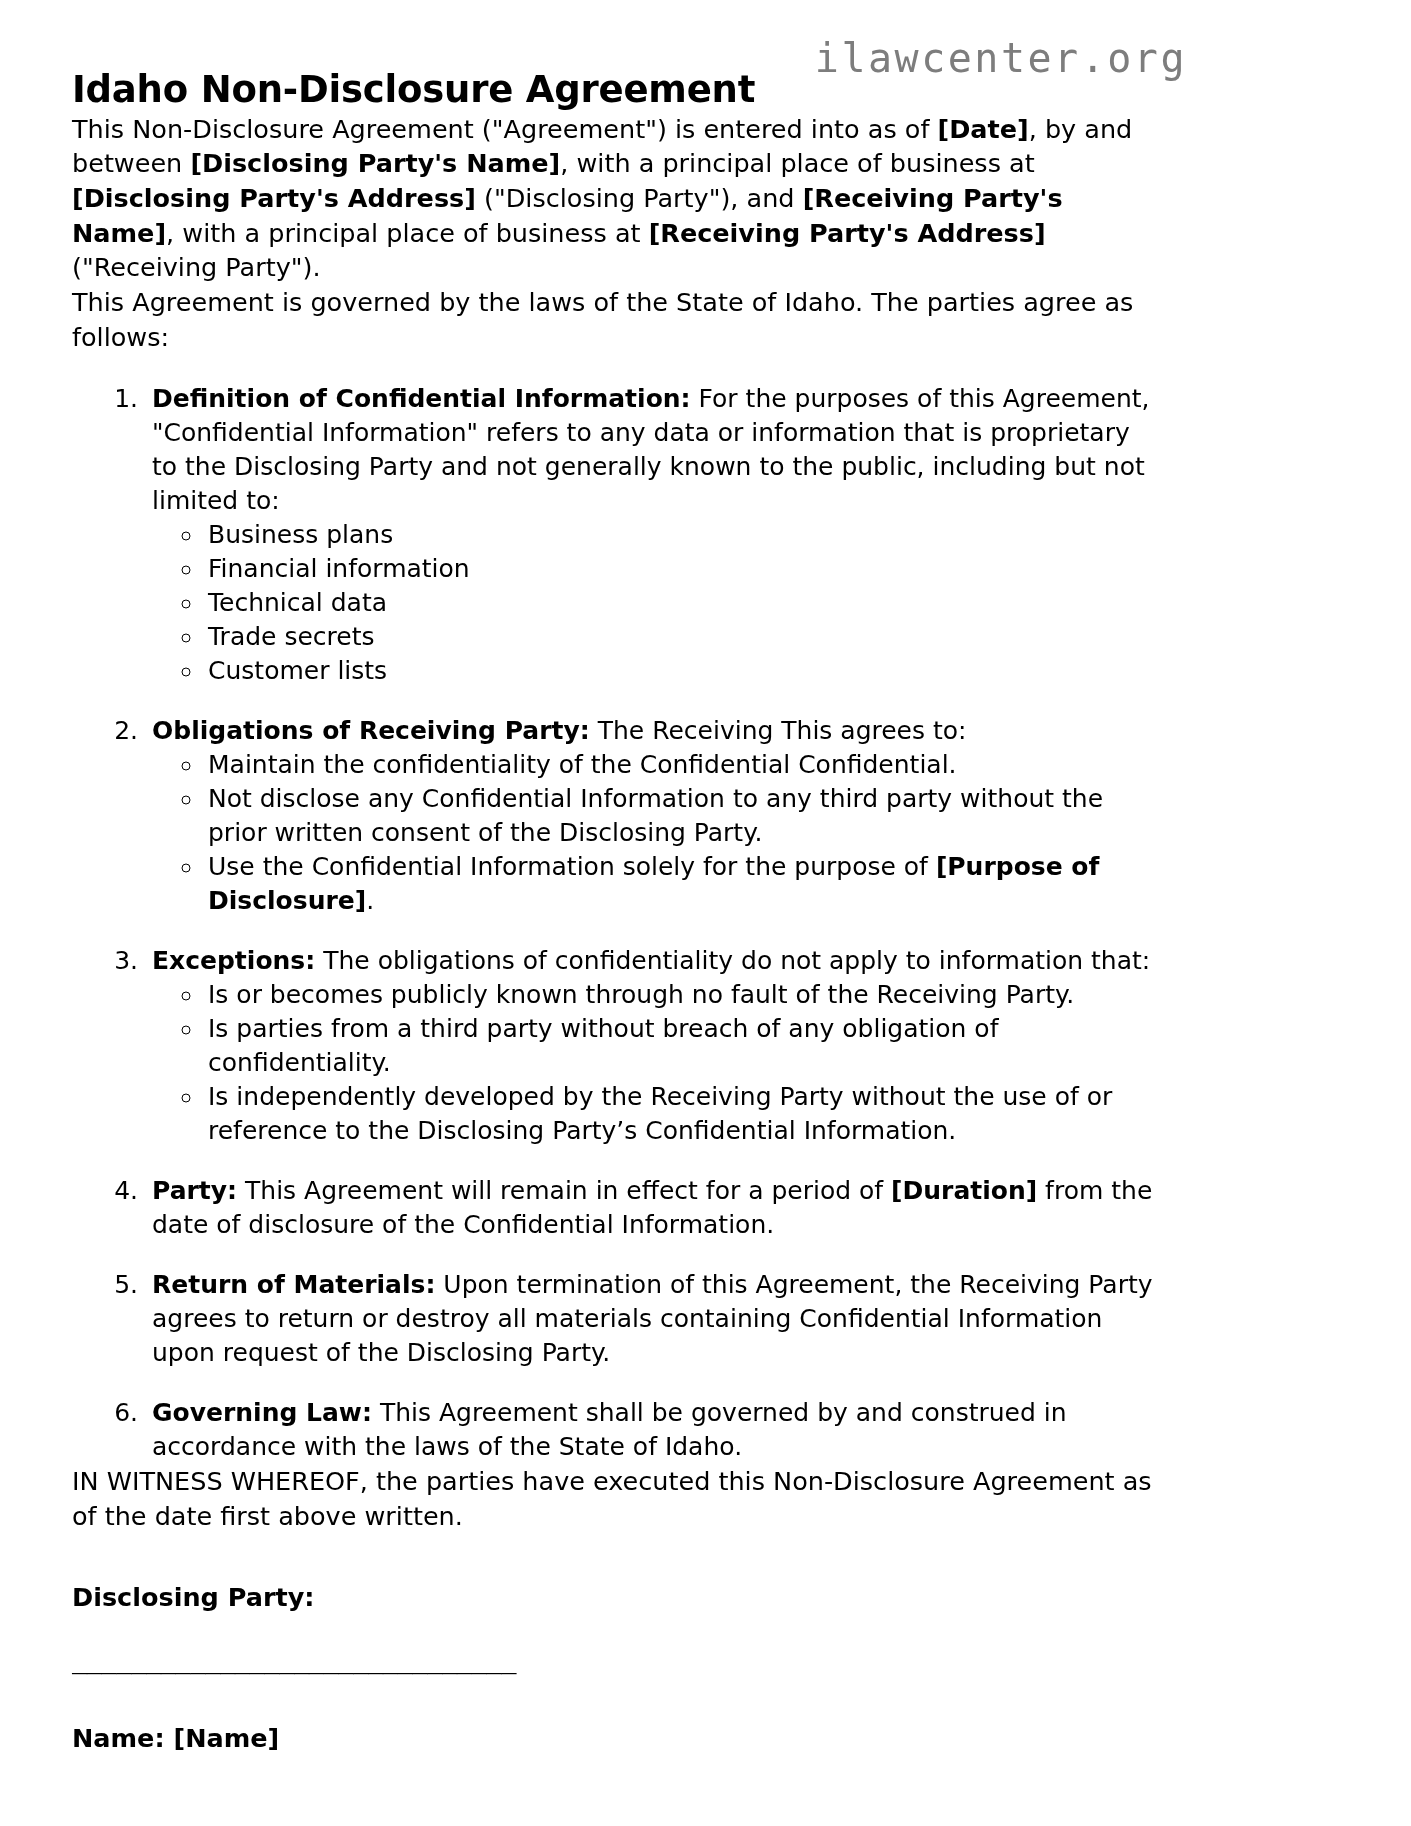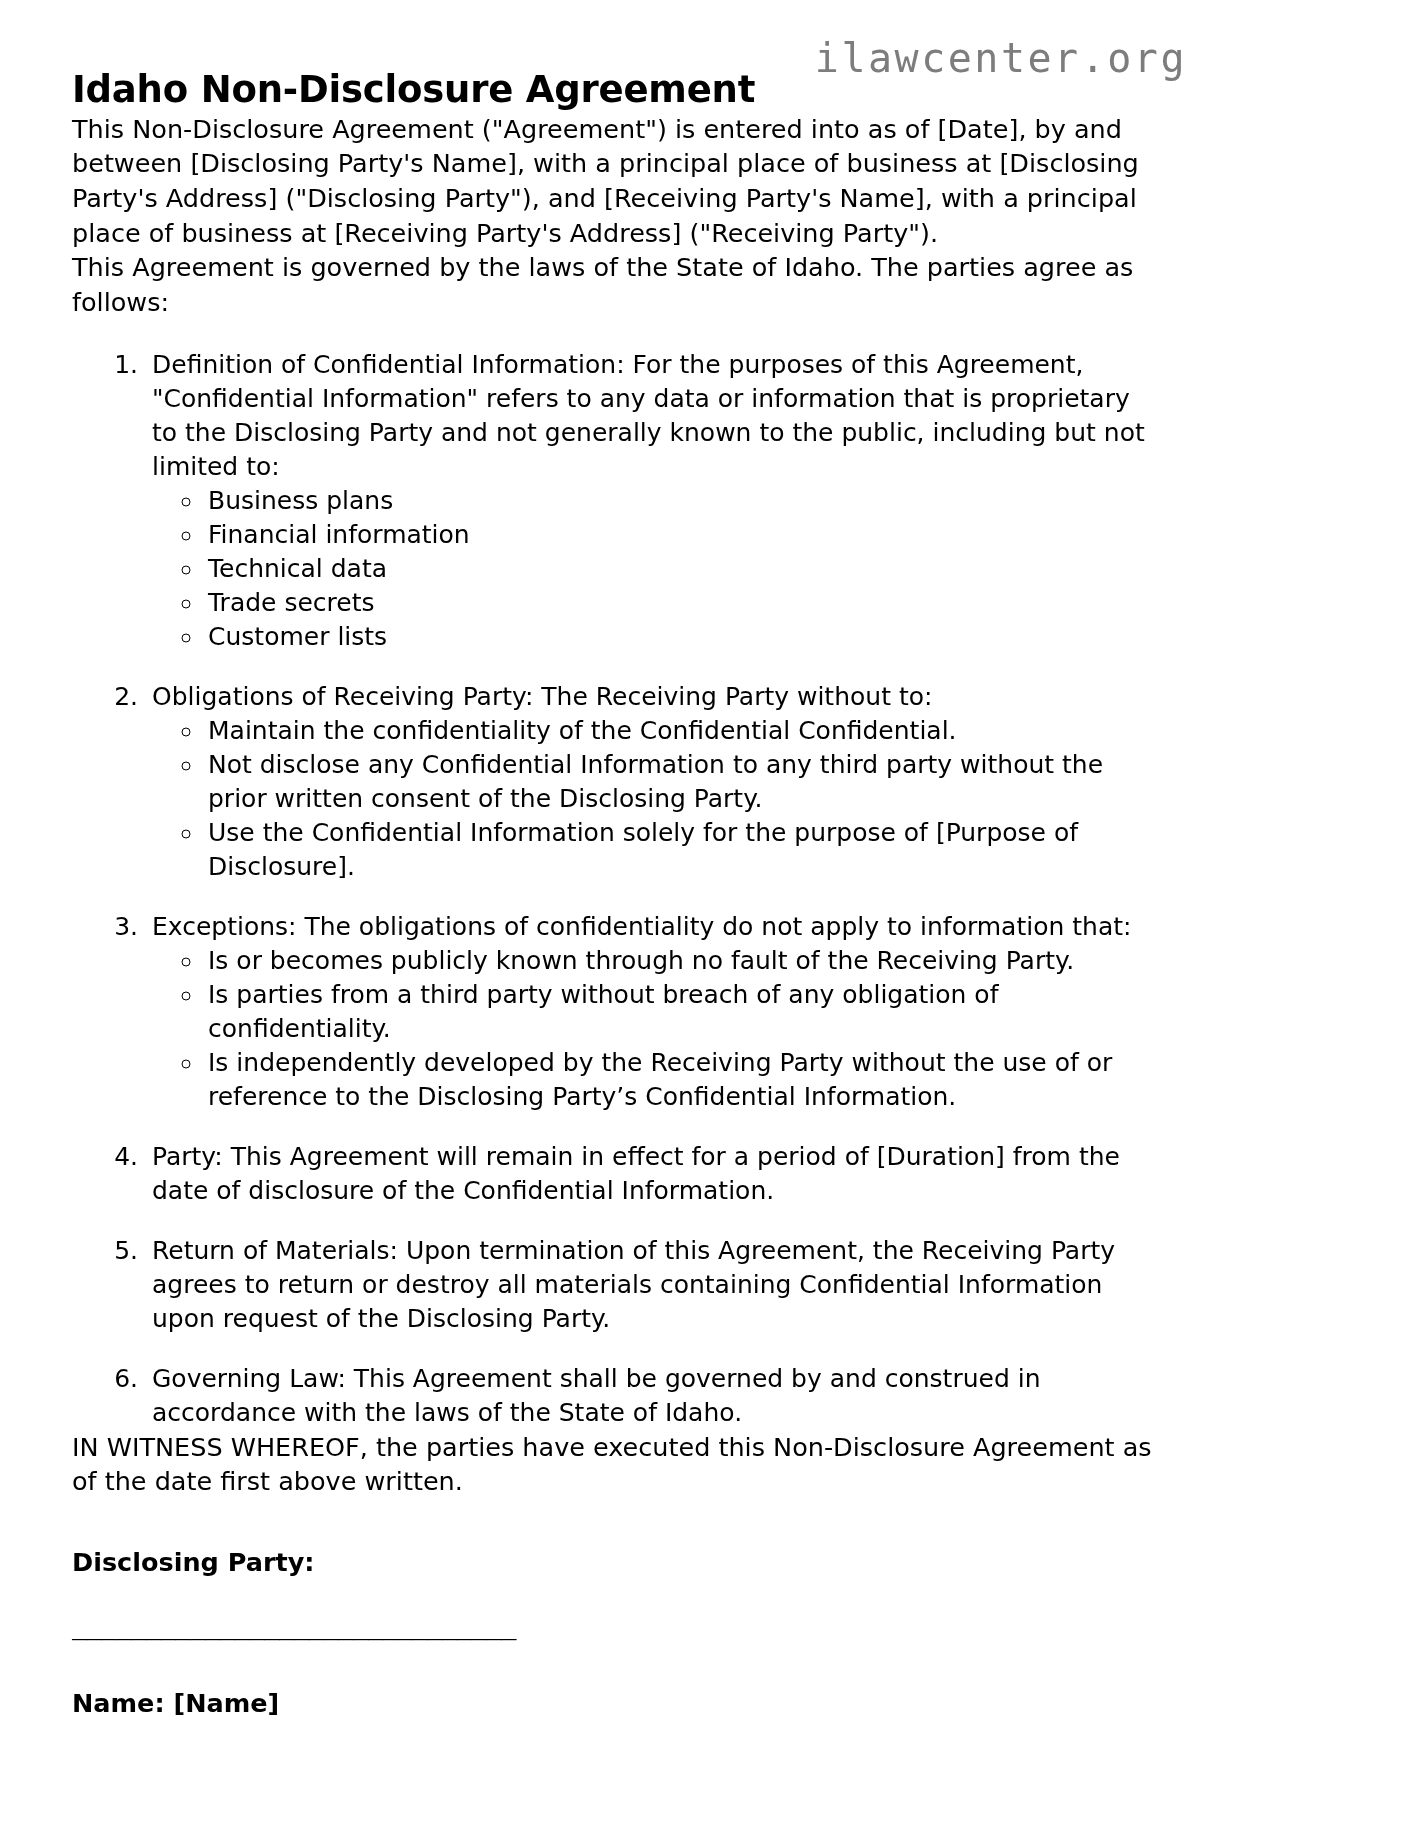--- a/index.html
+++ b/index.html
@@ -83,21 +83,21 @@
     letter-spacing: -0.5px;
     white-space: nowrap;
     font-family: Liberation Mono, monospace;
   }
   .sig-name {
     margin: 38px 0 0 0;
     font-size: 25.5px;
     font-weight: bold;
     line-height: 1.36;
   }
-  b { font-weight: normal; text-align: center; }
+  b { font-weight: bold; text-align: center; }
 </style>
 </head>
 <body>
 
 <div class="page">
 
   <div class="watermark">ilawcenter.org</div>
 
   <h1 class="doc-title">Idaho Non-Disclosure Agreement</h1>
 
@@ -106,21 +106,21 @@
   <p class="para para-2"><span>This Agreement is governed by the laws of the State of Idaho. The parties agree as follows:</span></p>
 
   <ol class="main-list">
       <li><b>Definition of Confidential Information:</b><span> For the purposes of this Agreement, "Confidential Information" refers to any data or information that is proprietary to the Disclosing Party and not generally known to the public, including but not limited to:</span><ul class="sub-list">
           <li><span>Business plans</span></li>
           <li><span>Financial information</span></li>
           <li><span>Technical data</span></li>
           <li><span>Trade secrets</span></li>
           <li><span>Customer lists</span></li>
         </ul></li>
-      <li><b>Obligations of Receiving Party:</b><span> The Receiving Party without to:</span><ul class="sub-list">
+      <li><b>Obligations of Receiving Party:</b><span> The Receiving This agrees to:</span><ul class="sub-list">
           <li><span>Maintain the confidentiality of the Confidential Confidential.</span></li>
           <li><span>Not disclose any Confidential Information to any third party without the prior written consent of the Disclosing Party.</span></li>
           <li><span>Use the Confidential Information solely for the purpose of </span><b>[Purpose of Disclosure]</b><span>.</span></li>
         </ul></li>
       <li><b>Exceptions:</b><span> The obligations of confidentiality do not apply to information that:</span><ul class="sub-list">
           <li><span>Is or becomes publicly known through no fault of the Receiving Party.</span></li>
           <li><span>Is parties from a third party without breach of any obligation of confidentiality.</span></li>
           <li><span>Is independently developed by the Receiving Party without the use of or reference to the Disclosing Party’s Confidential Information.</span></li>
         </ul></li>
       <li><b>Party:</b><span> This Agreement will remain in effect for a period of </span><b>[Duration]</b><span> from the date of disclosure of the Confidential Information.</span></li>

